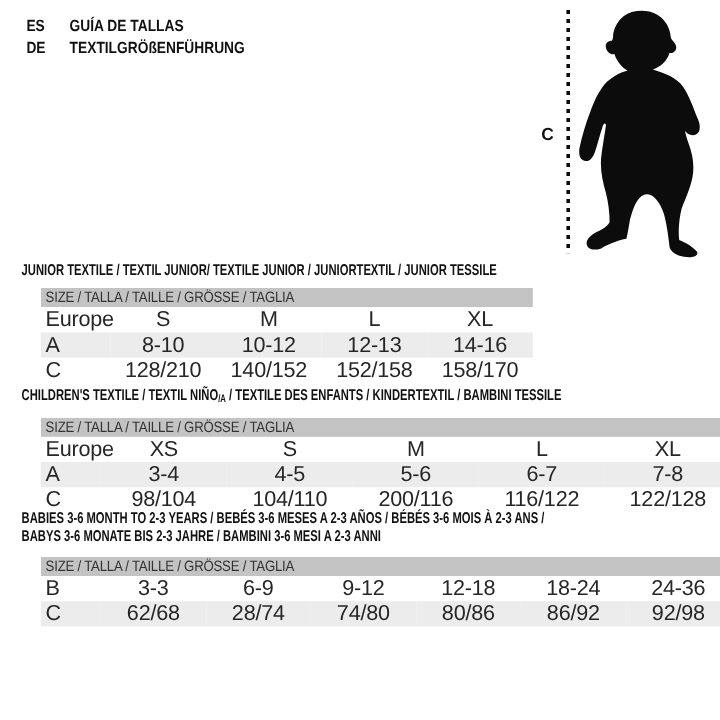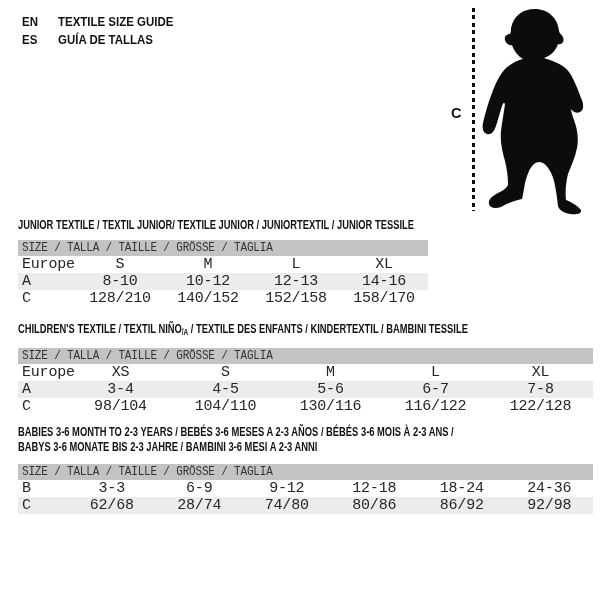--- a/index.html
+++ b/index.html
@@ -30,55 +30,55 @@
   .c-label{position:absolute;left:451px;top:105px;font-weight:bold;font-size:14.5px;color:var(--title_text);}
   .baby-svg{position:absolute;left:470px;top:2px;}
   
   .section-title{
     position:absolute;left:18px;font-weight:bold;font-size:13px;line-height:15px;
     color:var(--title_text);white-space:nowrap;
     transform:scaleX(0.72);transform-origin:0 0;
   }
   .section-title .sub{font-size:9px;vertical-align:-2px;}
   
-  table.sizetable{position:absolute;left:18px;border-collapse:collapse;table-layout:fixed;font-family:Liberation Mono, monospace;}
+  table.sizetable{position:absolute;left:34px;border-collapse:collapse;table-layout:fixed;}
   table.t1{width:410px;top:240px;}
   table.t2{width:575px;top:348px;}
   table.t3{width:575px;top:464px;}
   table.t1 col.c-lbl{width:58px;}
   table.t2 col.c-lbl,table.t3 col.c-lbl{width:50px;}
   tr.bar td{
     background:var(--header_bar_bg);height:16px;padding:0 0 0 4px;
     font-size:12.5px;color:#333;overflow:hidden;
   }
   tr.bar .cond{display:inline-block;transform:scaleX(0.88);transform-origin:0 50%;white-space:nowrap;}
-  td{height:16.5px;font-size:15px;letter-spacing:-0.2px;padding:0;}
+  td{height:16.5px;font-size:18px;letter-spacing:-0.2px;padding:0;}
   td.lbl{text-align:left;padding-left:4px;}
   td.val{text-align:center;}
   tr.shaded td{background:var(--row_alt_bg);}
   
   .notes{position:absolute;left:22px;top:532px;}
   .note-line{
     font-weight:bold;font-size:11.5px;line-height:15.5px;color:var(--title_text);
     white-space:nowrap;transform:scaleX(0.70);transform-origin:0 0;
   }
 </style>
 </head>
 <body>
 
 <div class="canvas">
 
   <div class="langs">
     <div class="lang-row">
-      <span class="lang-code">EN</span>
-      <span class="lang-title">TEXTILE SIZE GUIDE</span>
+      <span class="lang-code">ES</span>
+      <span class="lang-title">GUÍA DE TALLAS</span>
     </div>
     <div class="lang-row">
-      <span class="lang-code">ES</span>
-      <span class="lang-title">GUÍA DE TALLAS</span>
+      <span class="lang-code">DE</span>
+      <span class="lang-title">TEXTILGRÖßENFÜHRUNG</span>
     </div>
   </div>
 
   <div class="dash-line"></div>
   <div class="c-label">C</div>
   <svg class="baby-svg" width="130" height="215" viewBox="0 0 130 215" aria-hidden="true">
     <path fill="var(--silhouette)" d="
       M 65 7
       C 78 7 88 16 89 29
       C 89.5 32 93 33 93.5 37
@@ -189,21 +189,21 @@
         <td class="val">3-4</td>
         <td class="val">4-5</td>
         <td class="val">5-6</td>
         <td class="val">6-7</td>
         <td class="val">7-8</td>
       </tr>
       <tr>
         <td class="lbl">C</td>
         <td class="val">98/104</td>
         <td class="val">104/110</td>
-        <td class="val">130/116</td>
+        <td class="val">200/116</td>
         <td class="val">116/122</td>
         <td class="val">122/128</td>
       </tr>
     </tbody>
   </table>
 
   <div class="section-title" style="top:424px">
     <div>BABIES 3-6 MONTH TO 2-3 YEARS / BEBÉS 3-6 MESES A 2-3 AÑOS / BÉBÉS 3-6 MOIS À 2-3 ANS /</div>
     <div>BABYS 3-6 MONATE BIS 2-3 JAHRE / BAMBINI 3-6 MESI A 2-3 ANNI</div>
   </div>

